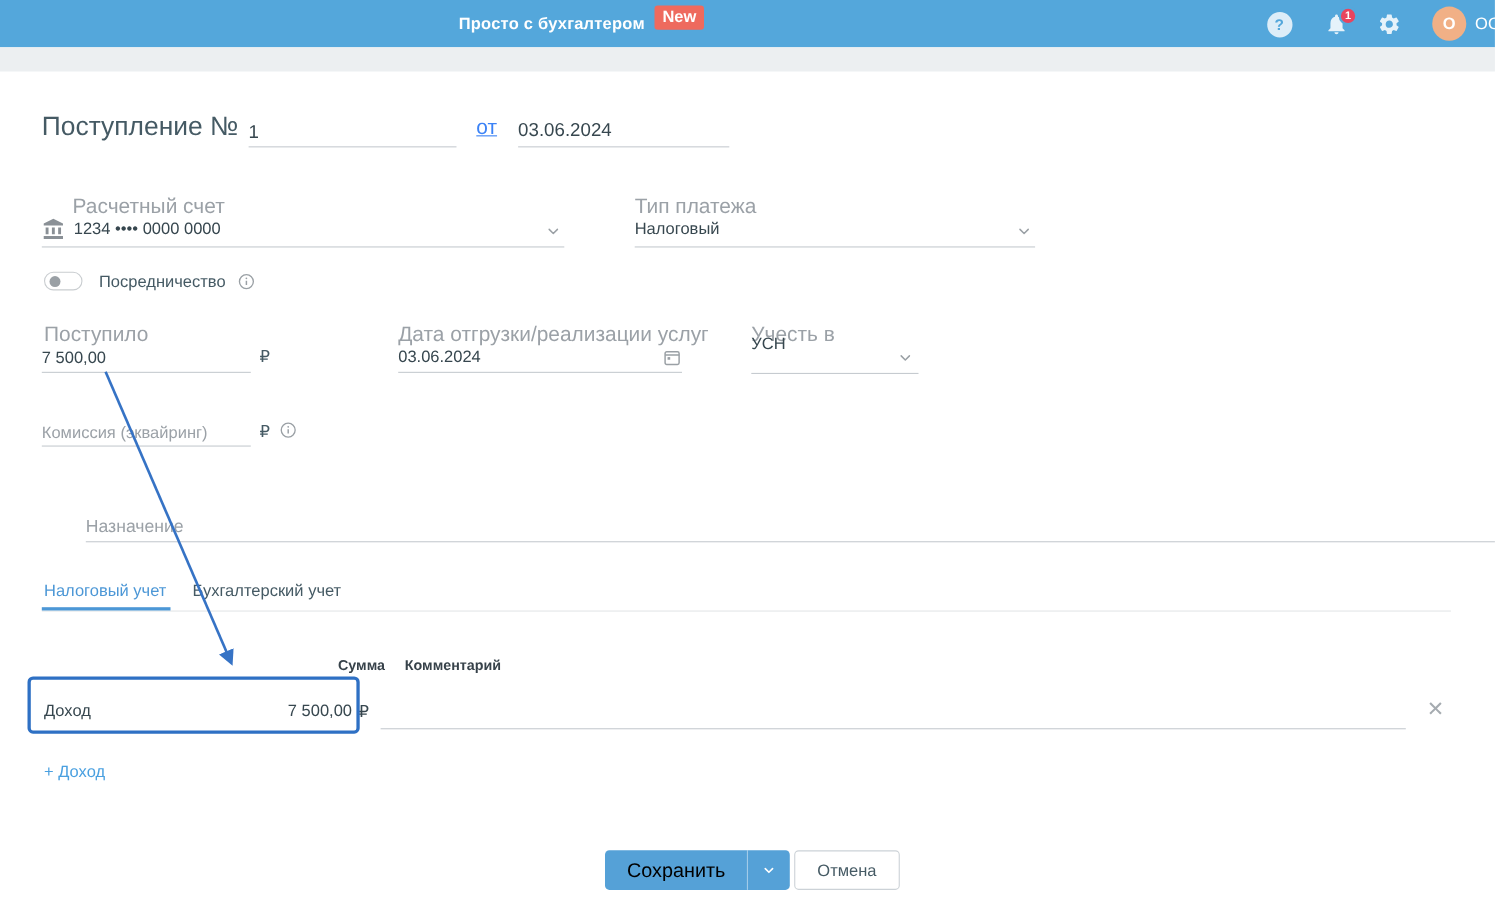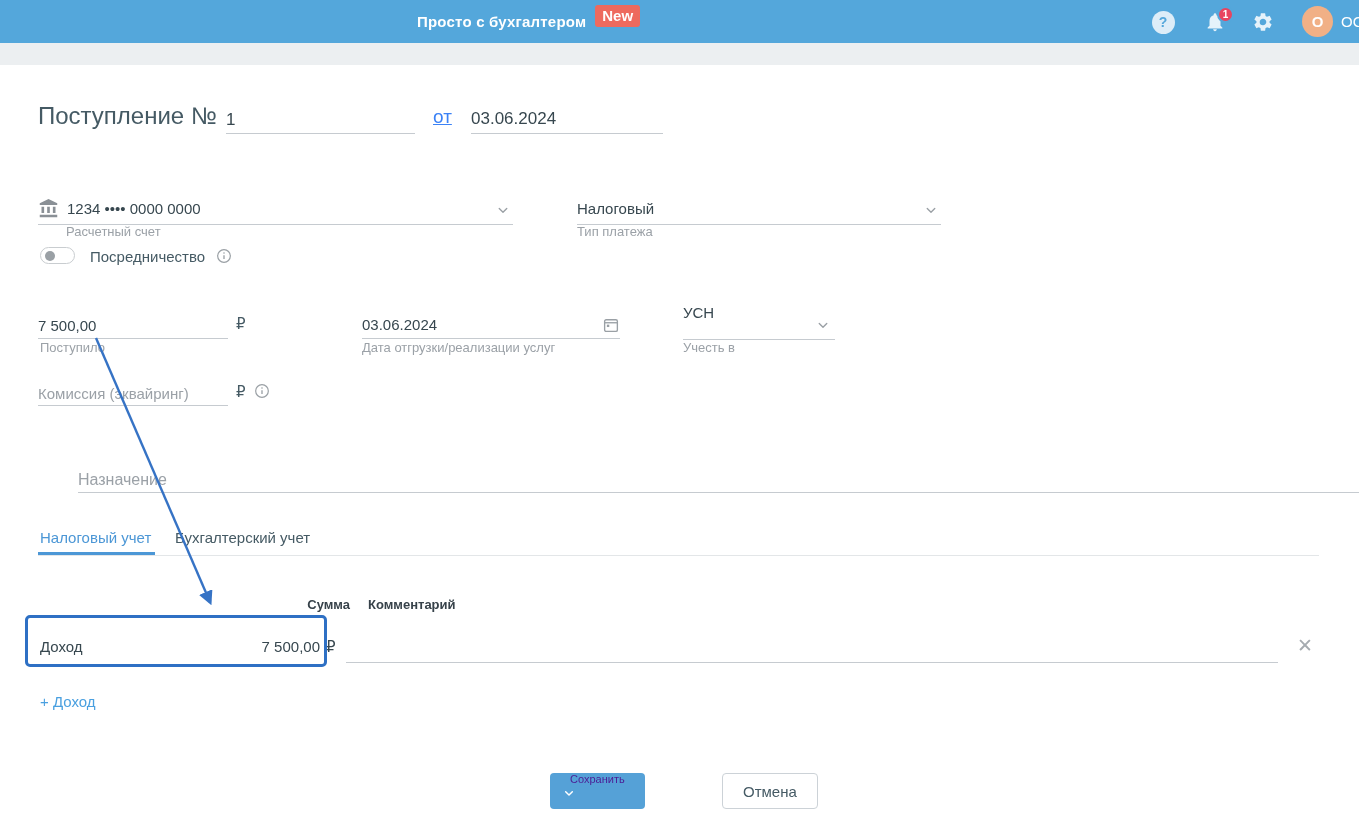--- a/index.html
+++ b/index.html
@@ -19,21 +19,21 @@
   .notif-badge { left:1217px; top:6px; width:17px; height:17px; border-radius:50%; background:#e8445f;
     color:#fff; font-size:10px; font-weight:700; display:flex; align-items:center; justify-content:center;
     border:2px solid #54a7db; }
   .avatar { left:1302px; top:6px; width:31px; height:31px; border-radius:50%; background:#f1b086;
     color:#fff; font-size:15px; font-weight:700; display:flex; align-items:center; justify-content:center; cursor:pointer; }
   .org-name { left:1341px; top:13px; color:#fff; font-size:15px; white-space:nowrap; }
 
   .gray-band { left:0; top:43px; width:1359px; height:22px; background:#eceff1; }
 
   
-  .f-label { font-size:13px; color:#9ba1a7;margin-top:46px; }
+  .f-label { font-size:19px; color:#9ba1a7; }
   .f-value { font-size:15px; color:#37474f; }
   .hline { height:1px; background:#c6cbd0; }
   input { font-family:inherit; border:none; outline:none; background:transparent;
     font-size:15px; color:#37474f; }
   input::placeholder { color:#9ba1a7; opacity:1; }
 
   
   .doc-title { left:38px; top:102px; font-size:24px; color:#455a64; }
   .doc-num { left:226px; top:106px; width:189px; border-bottom:1px solid #c6cbd0;
     font-size:17px; height:28px; }
@@ -55,21 +55,21 @@
   .tabs-divider { left:38px; top:555px; width:1281px; height:1px; background:#e3e6e8; }
 
   .col-header { font-size:13px; font-weight:700; color:#37424a; }
 
   .highlight-box { left:25px; top:615px; width:302px; height:52px; border:3px solid #2e70c4;
     border-radius:5px; pointer-events:none; }
   .x-btn { left:1297px; top:634px; font-size:19px; color:#a5abb0; cursor:pointer; }
   .add-link { left:40px; top:693px; font-size:15px; color:#4aa0e0; cursor:pointer; text-decoration:none; }
 
   .save-btn { left:550px; top:773px; height:36px; display:flex; align-items:stretch;
-    background:#55a1d7; border-radius:4px; color:#4c1d95; font-size:11px; cursor:pointer;flex-direction:column; }
+    background:#55a1d7; border-radius:4px; color:#000000; font-size:18px; cursor:pointer; }
   .save-label { display:flex; align-items:center; padding:0 20px; }
   .save-sep { width:1px; background:rgba(255,255,255,.45); margin:0; }
   .save-caret { width:38px; display:flex; align-items:center; justify-content:center; }
   .cancel-btn { left:722px; top:773px; height:36px; background:#fff; border:1px solid #ccd2d7;
     border-radius:4px; color:#455a64; font-size:15px; padding:0 20px; display:flex;
     align-items:center; cursor:pointer; }
 
   .arrow-overlay { left:78px; top:330px; pointer-events:none; }
 </style>
 </head>

